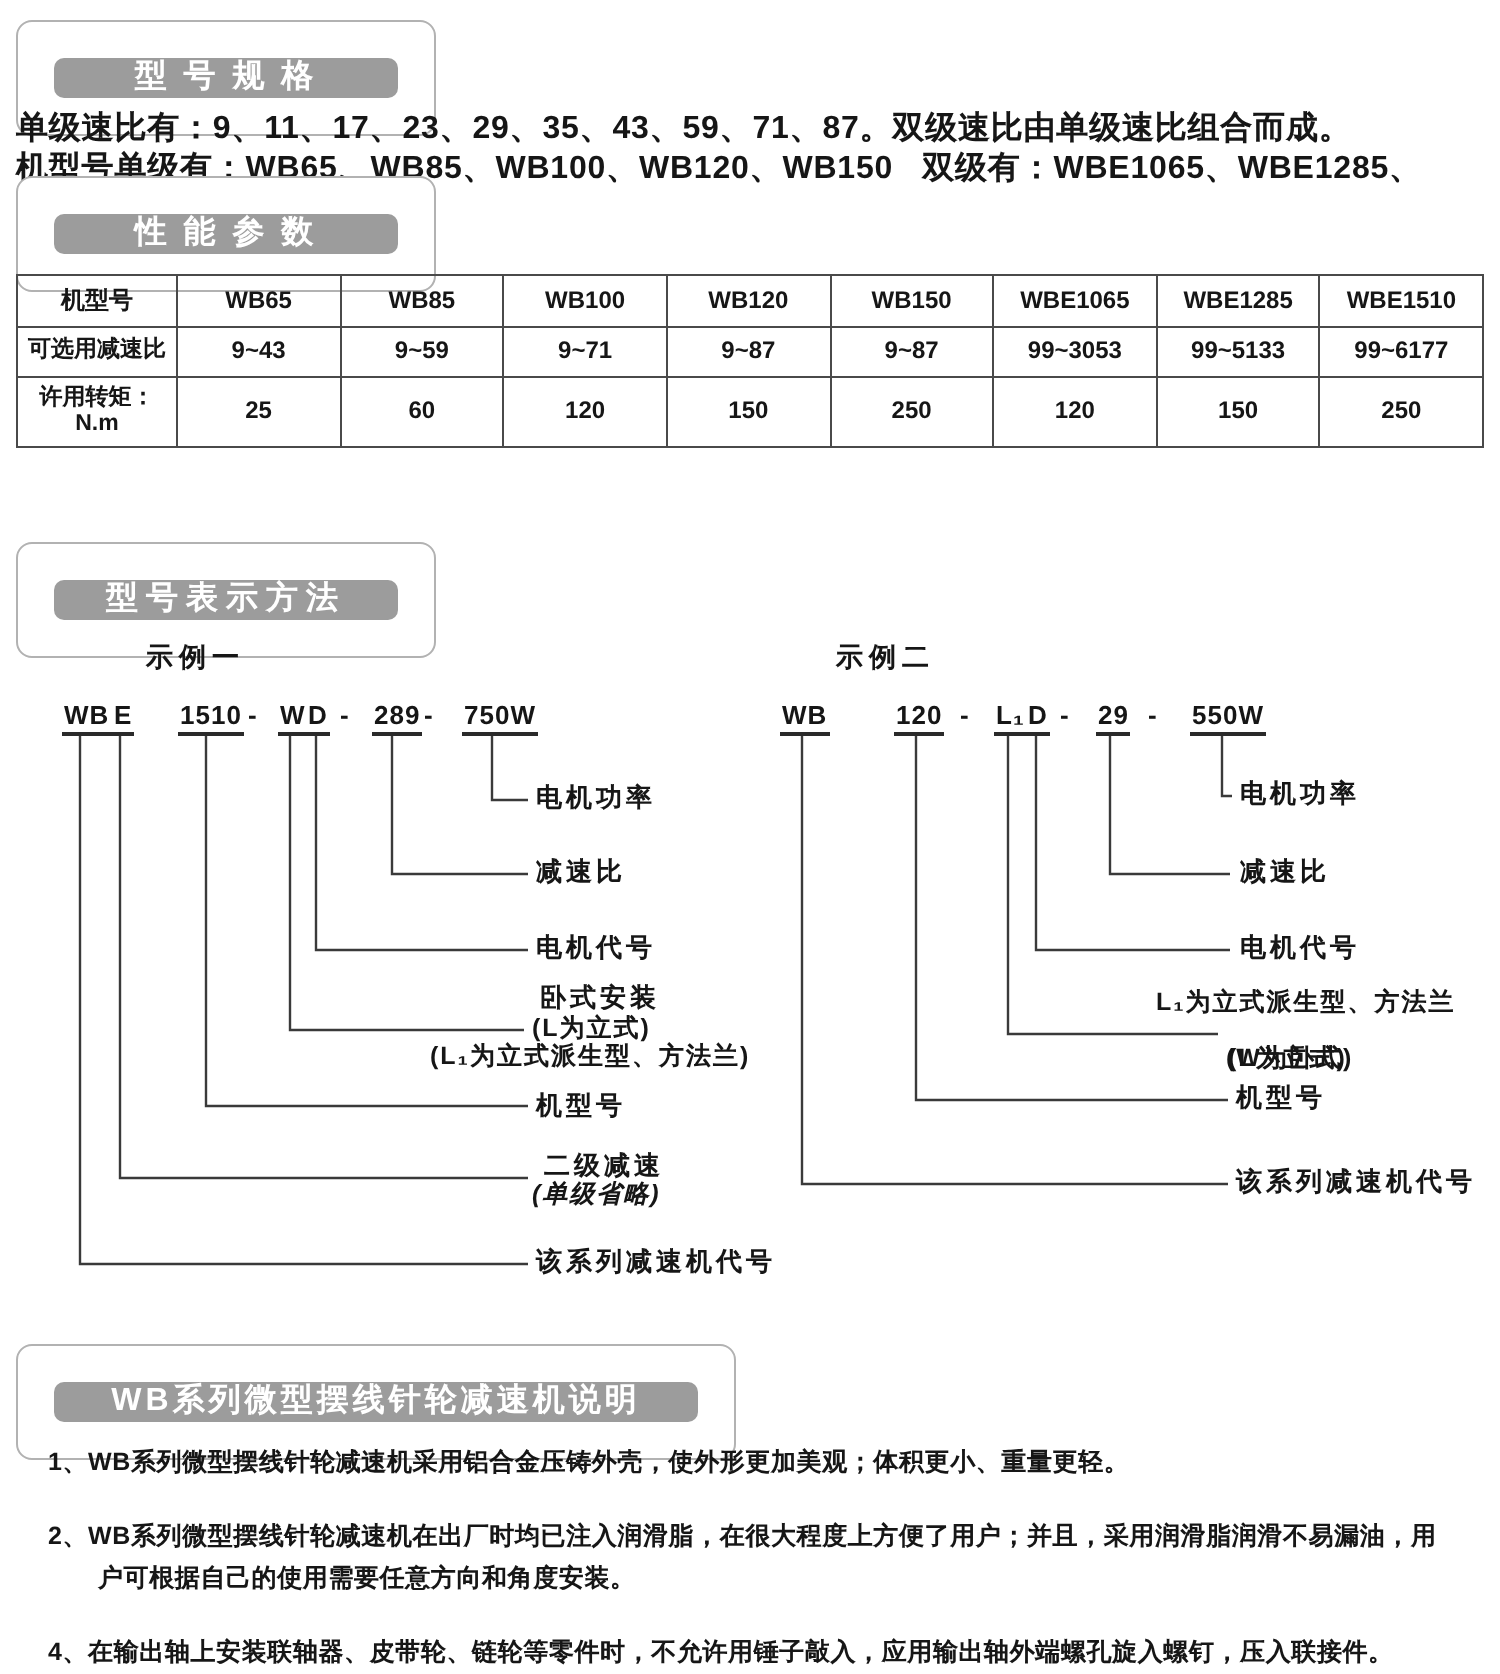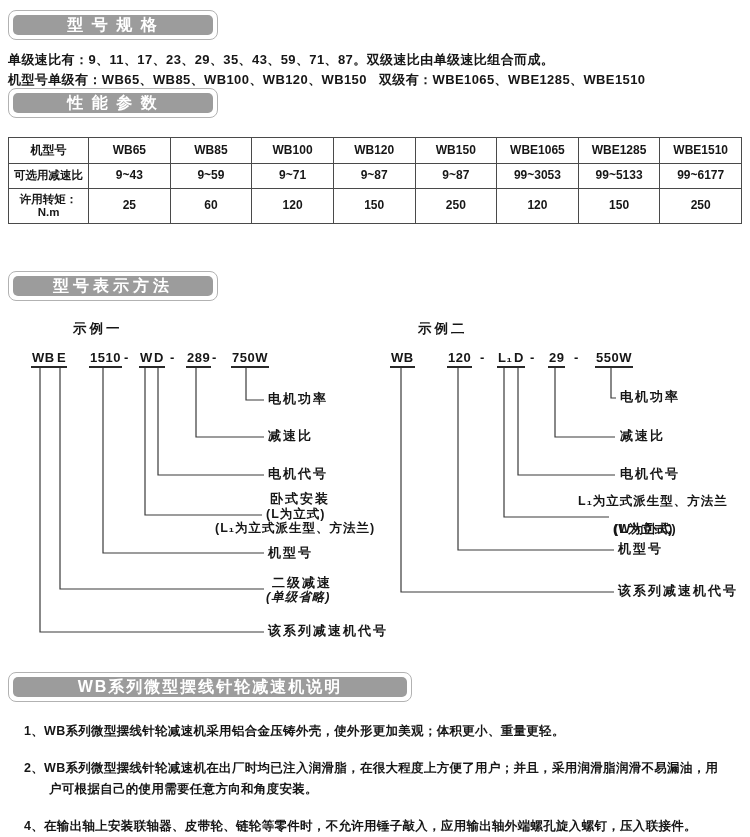--- a/index.html
+++ b/index.html
@@ -3,30 +3,30 @@
 <meta charset="utf-8">
 <style>
   html,body { margin:0; padding:0; background:#ffffff; }
   .page {
     position:relative; width:750px; height:837px; background:#fff;
     font-family:"Liberation Sans","DejaVu Sans",sans-serif;
     color:#161616; font-weight:700; overflow:hidden;
   }
 
   
-  .bar { position:absolute; left:8px; border:1px solid #b2b2b2; border-radius:8px; padding:4px; background:#fff; box-sizing:border-box; }
+  .bar { position:absolute; left:8px; border:1px solid #b2b2b2; border-radius:8px; padding:18px; background:#fff; box-sizing:border-box; }
   .bar-inner { background:#9c9c9c; border-radius:5px; color:#fff; text-align:center;
                font-size:16px; font-weight:700; line-height:20px; }
   .bar-1 { top:10px;  width:210px; } .bar-1 .bar-inner { letter-spacing:2px; }
   .bar-2 { top:88px;  width:210px; } .bar-2 .bar-inner { letter-spacing:2px; }
   .bar-3 { top:271px; width:210px; } .bar-3 .bar-inner { letter-spacing:4px; }
-  .bar-4 { top:672px; width:404px; } .bar-4 .bar-inner { letter-spacing:2px; }
-
-  
-  .textline { position:absolute; left:8px; font-size:13px; letter-spacing:0.4px; white-space:pre-wrap; }
+  .bar-4 { top:672px; width:360px; } .bar-4 .bar-inner { letter-spacing:2px; }
+
+  
+  .textline { position:absolute; left:8px; font-size:16px; letter-spacing:0.4px; white-space:pre-wrap; }
   .line-1 { top:38px; } .line-2 { top:58px; }
 
   
   .perf-table { position:absolute; left:8px; top:137px; width:734px; border-collapse:collapse; table-layout:fixed; }
   .perf-table col.c0 { width:80px; }
   .perf-table th, .perf-table td {
     border:1px solid #4a4a4a; text-align:center; vertical-align:middle;
     font-size:12px; font-weight:700; padding:0; white-space:pre-line; line-height:13.5px;
   }
   .perf-table tr.rh  { height:26px; }

